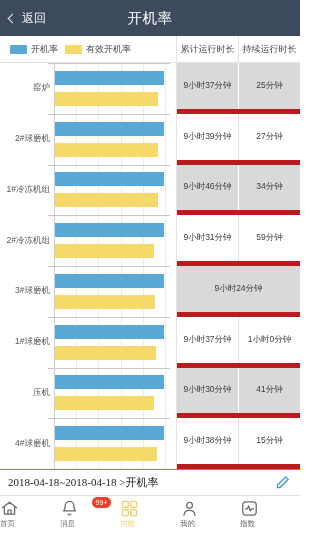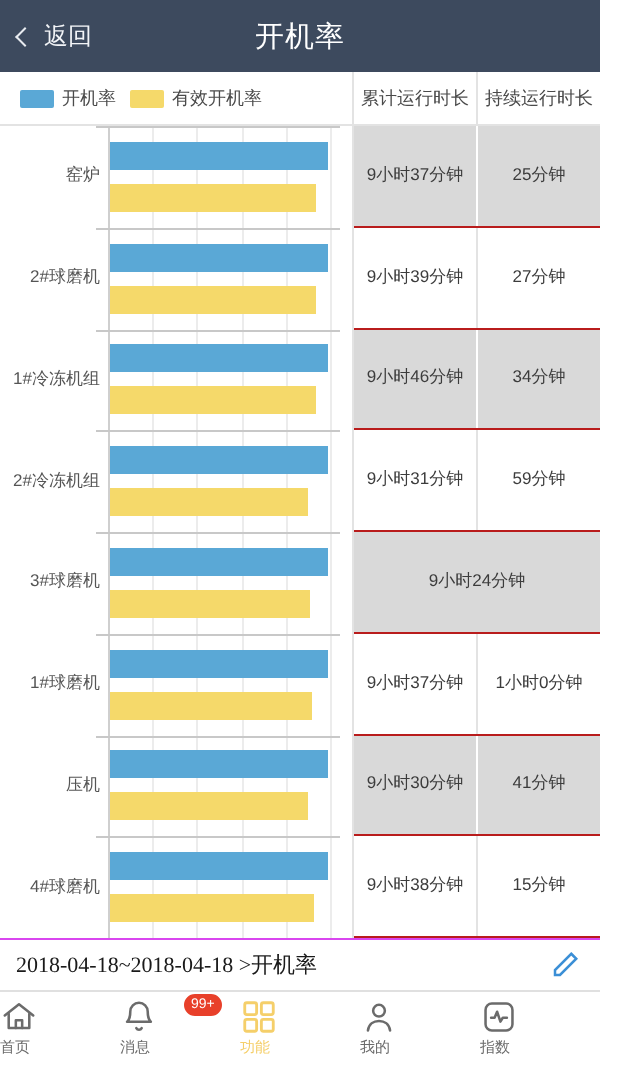--- a/index.html
+++ b/index.html
@@ -58,21 +58,21 @@
     position:absolute; left:0; width:50px; text-align:right;
     font-size:8.5px; color:#555; white-space:nowrap;
   }
   .bars { position:absolute; left:55px; right:0; top:0; bottom:0;
           display:flex; flex-direction:column; justify-content:center; gap:7px; }
   .bar { height:14px; border-radius:0; }
   .tickrow { position:absolute; left:48px; right:6px; height:1px; background:#c8c8c8; }
 
   
   .tbl { flex:1 1 0; display:flex; flex-direction:column; border-left:1px solid #e3e3e3; }
-  .trow { height:50.75px; display:flex; align-items:stretch; border-bottom:1px solid #b91c1c; }
+  .trow { height:50.75px; display:flex; align-items:stretch; border-bottom:5px solid #b91c1c; }
   .trow.alt { background:#d9d9d9; }
   .tcell {
     flex:1 1 0; display:flex; align-items:center; justify-content:center;
     font-size:8.5px; color:#3c3c3c; white-space:nowrap;
   }
   .tcell + .tcell { border-left:1px solid #e3e3e3; }
   .trow.alt .tcell + .tcell { border-left:1px solid #ffffff; }
 
   
   .caption {

